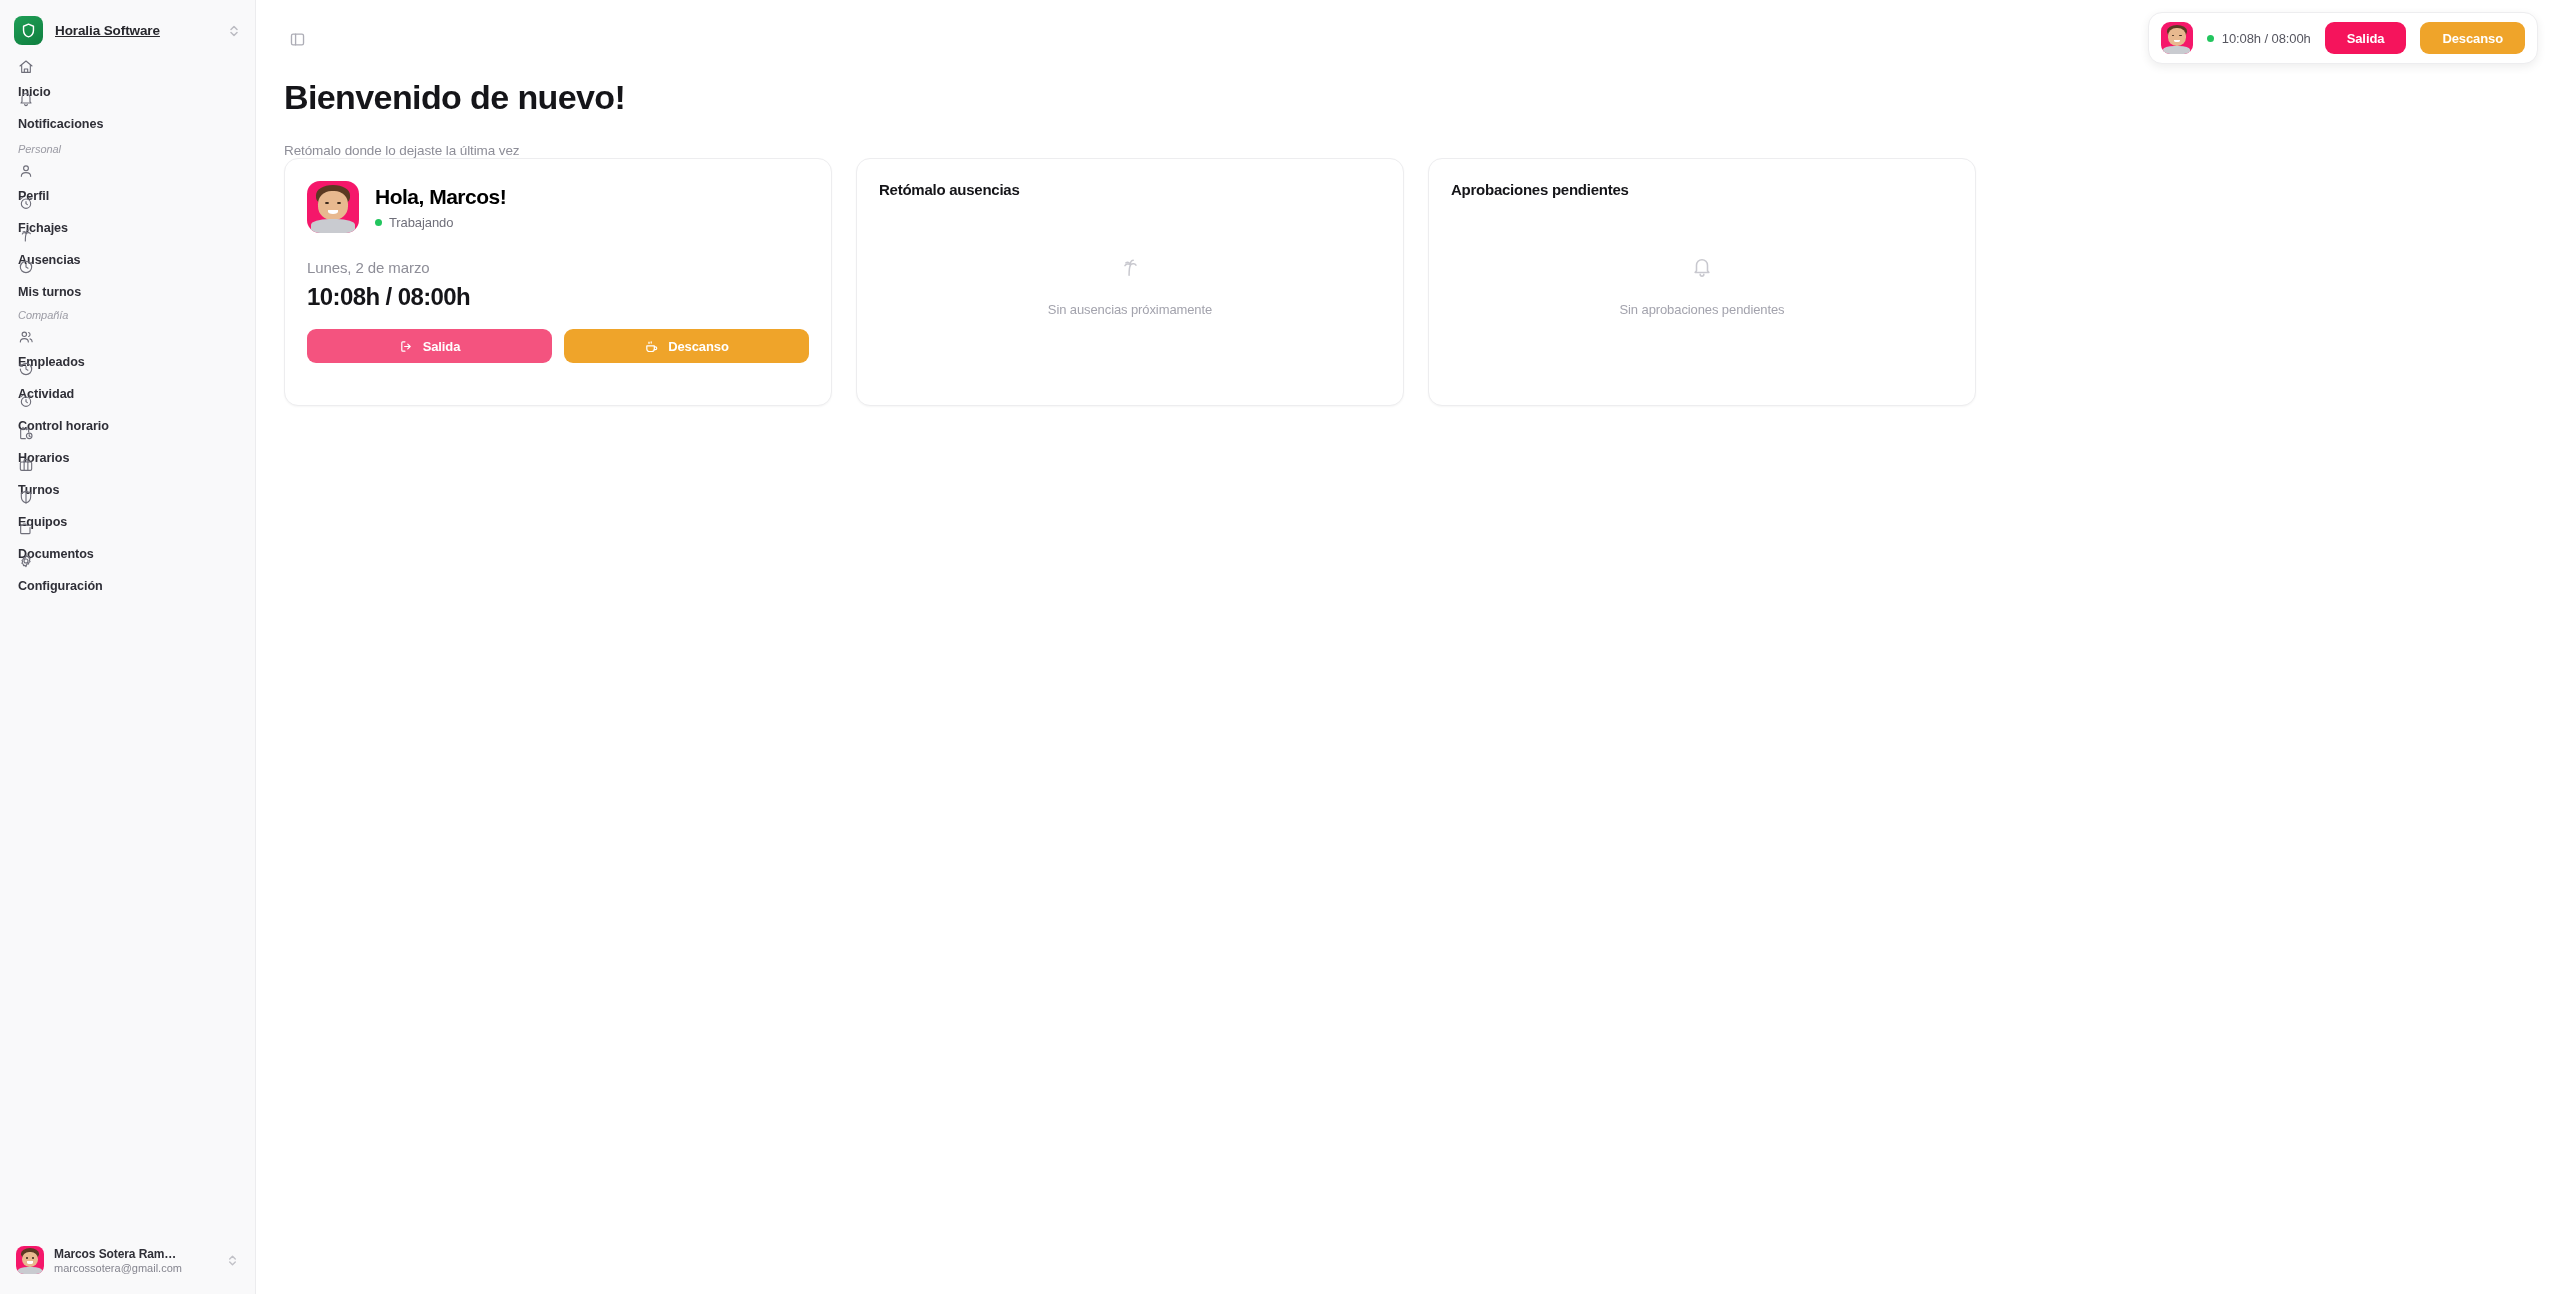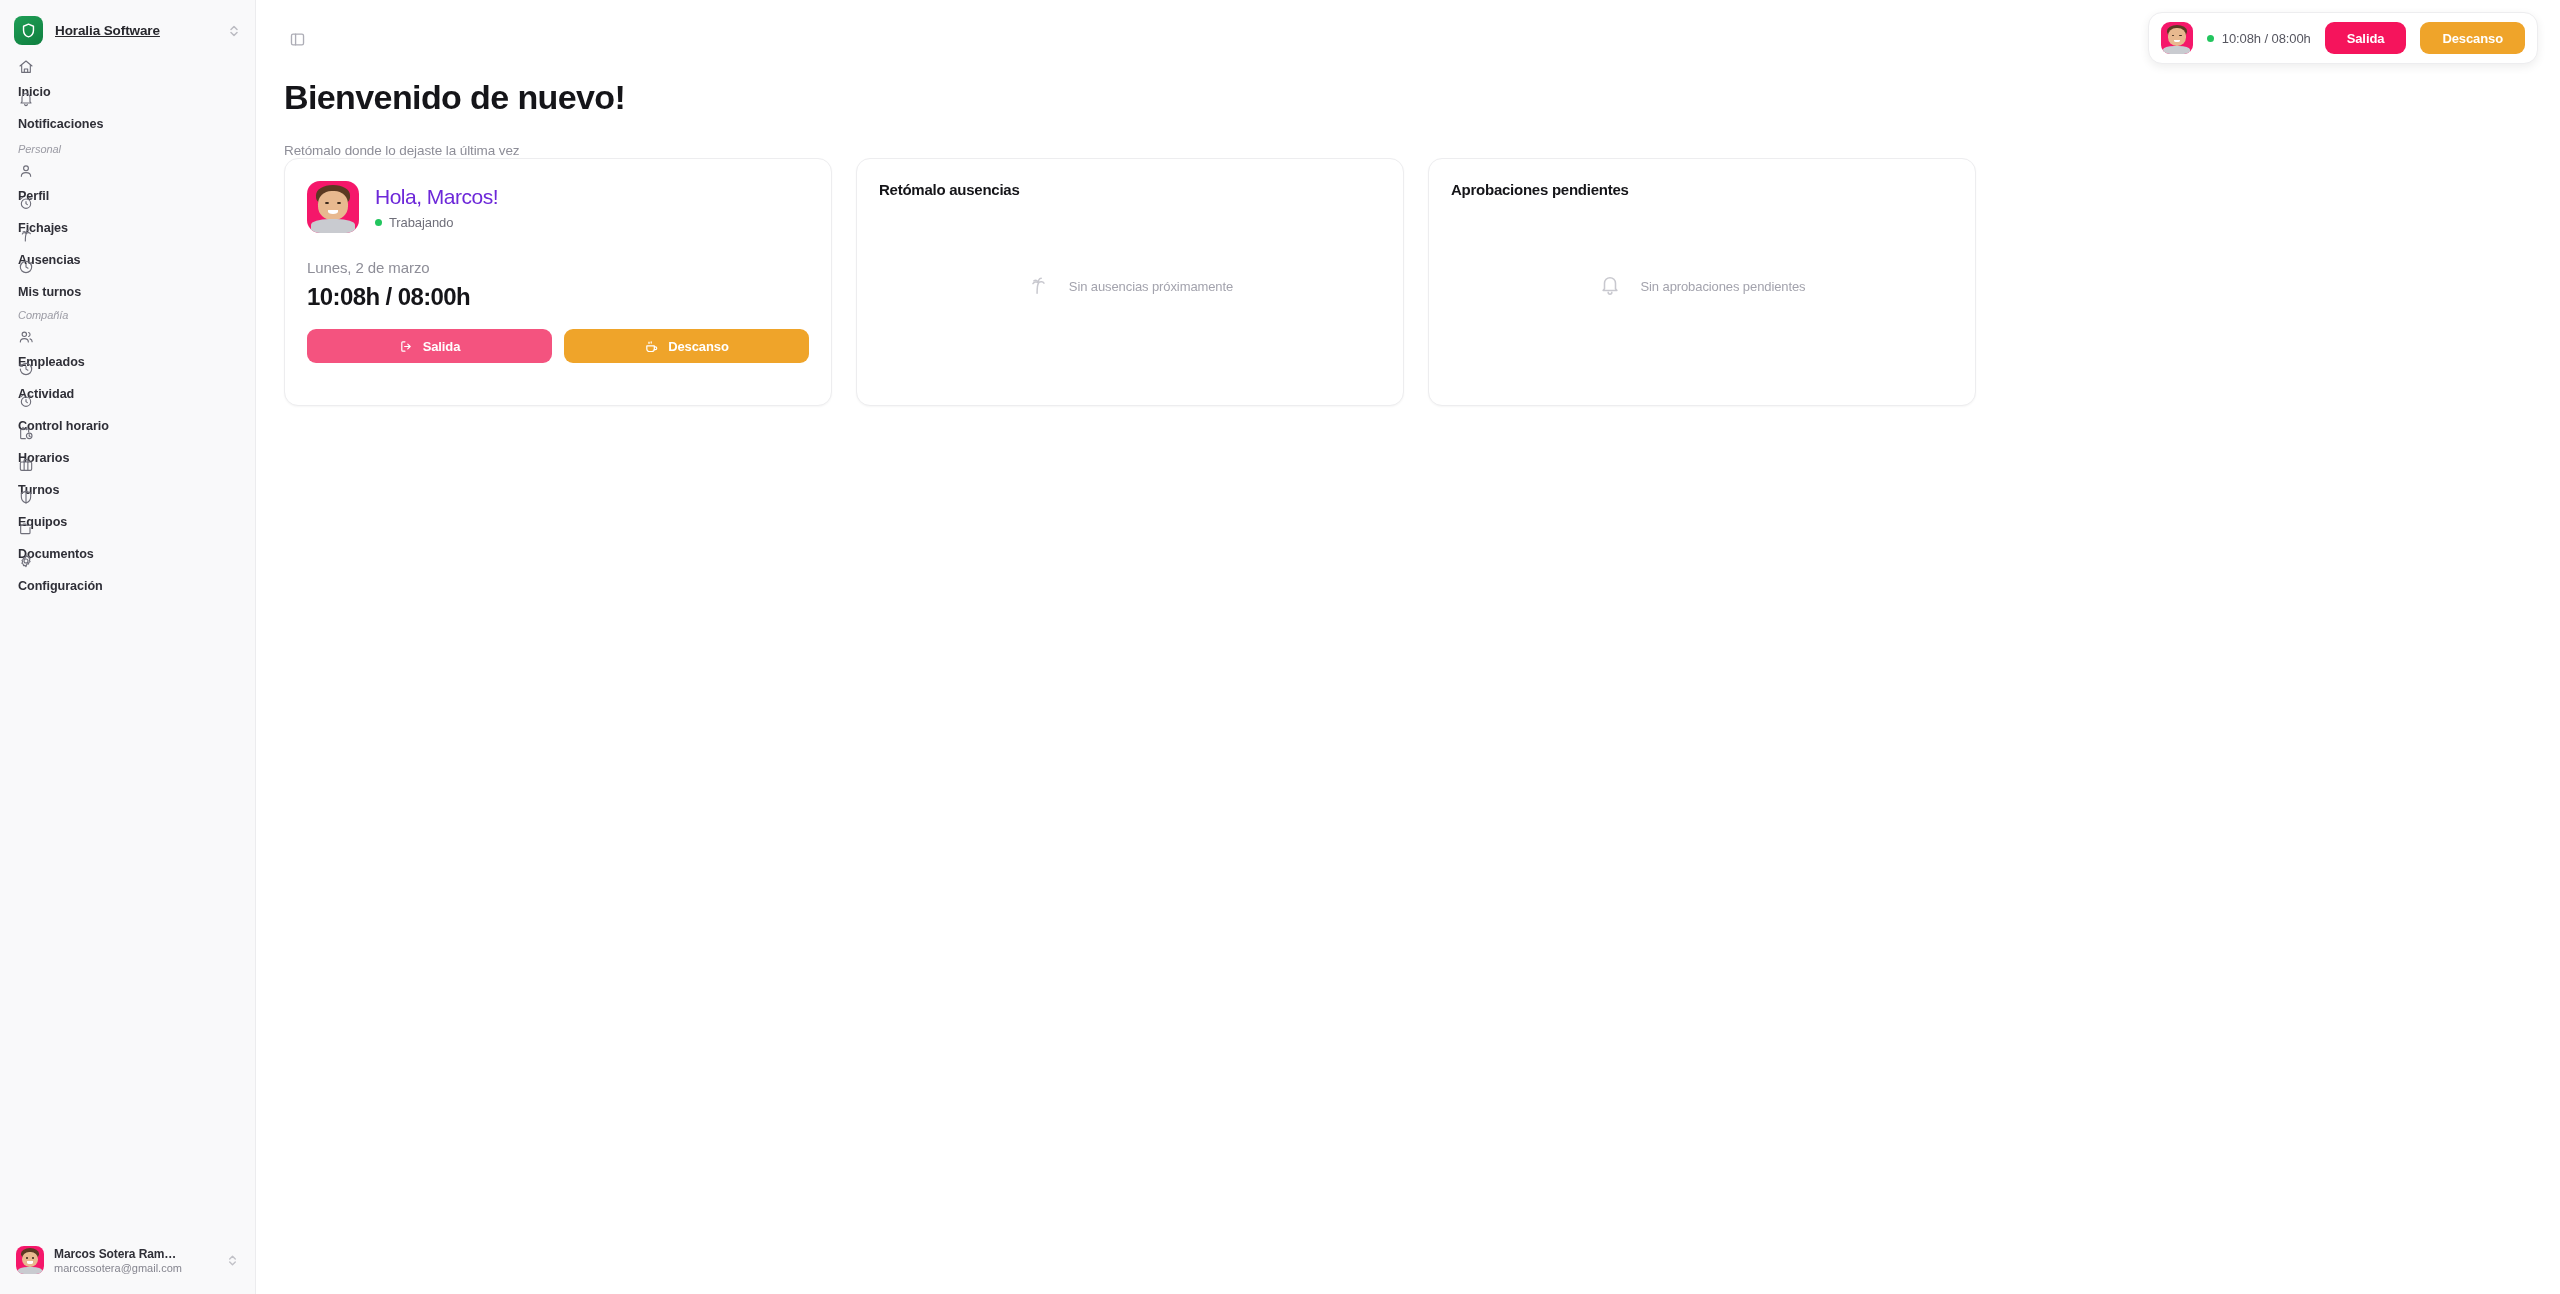--- a/index.html
+++ b/index.html
@@ -101,21 +101,21 @@
     width: 548px; min-height: 248px; padding: 22px;
     display: flex; flex-direction: column;
   }
 
   
   .pc-head { display: flex; align-items: center; gap: 16px; }
   .pc-av {
     width: 52px; height: 52px; border-radius: 13px; flex: 0 0 52px;
     overflow: hidden; background: #f5176a; position: relative;
   }
-  .pc-hello { font-size: 21px; font-weight: 400; color: #6d28d9; letter-spacing: -0.5px; }
+  .pc-hello { font-size: 21px; font-weight: 700; color: #000000; letter-spacing: -0.5px; }
   .pc-status { display: flex; align-items: center; gap: 7px; margin-top: 6px; }
   .dot { width: 7px; height: 7px; border-radius: 50%; background: #22c55e; flex: 0 0 7px; }
   .pc-status-label { font-size: 13px; color: #6f6f7a; letter-spacing: -0.1px; }
 
   .pc-date { font-size: 15px; color: #8e8e98; margin-top: 26px; letter-spacing: -0.1px; }
   .pc-time {
     font-size: 24px; font-weight: 700; color: #151519;
     letter-spacing: -0.6px; margin-top: 7px;
   }
 
@@ -126,21 +126,21 @@
     cursor: pointer; font-family: inherit;
     font-size: 13px; font-weight: 600; color: #fff; letter-spacing: -0.1px;
   }
   .btn-exit { background: #f4537f; }
   .btn-break { background: #efa42a; }
   .btn svg { display: block; }
 
   
   .card-title { font-size: 15px; font-weight: 700; color: #151519; letter-spacing: -0.25px; }
   .empty {
-    flex: 1 1 auto; display: flex; flex-direction: row;
+    flex: 1 1 auto; display: flex; flex-direction: column;
     align-items: center; justify-content: center; gap: 20px;
     padding-bottom: 8px;
   }
   .empty-ico { opacity: .62; }
   .empty-txt { font-size: 13px; color: #a3a3ad; letter-spacing: -0.1px; }
 
   
   .widget {
     position: absolute; top: 12px; right: 22px;
     background: #fff; border: 1px solid #ededef; border-radius: 14px;

